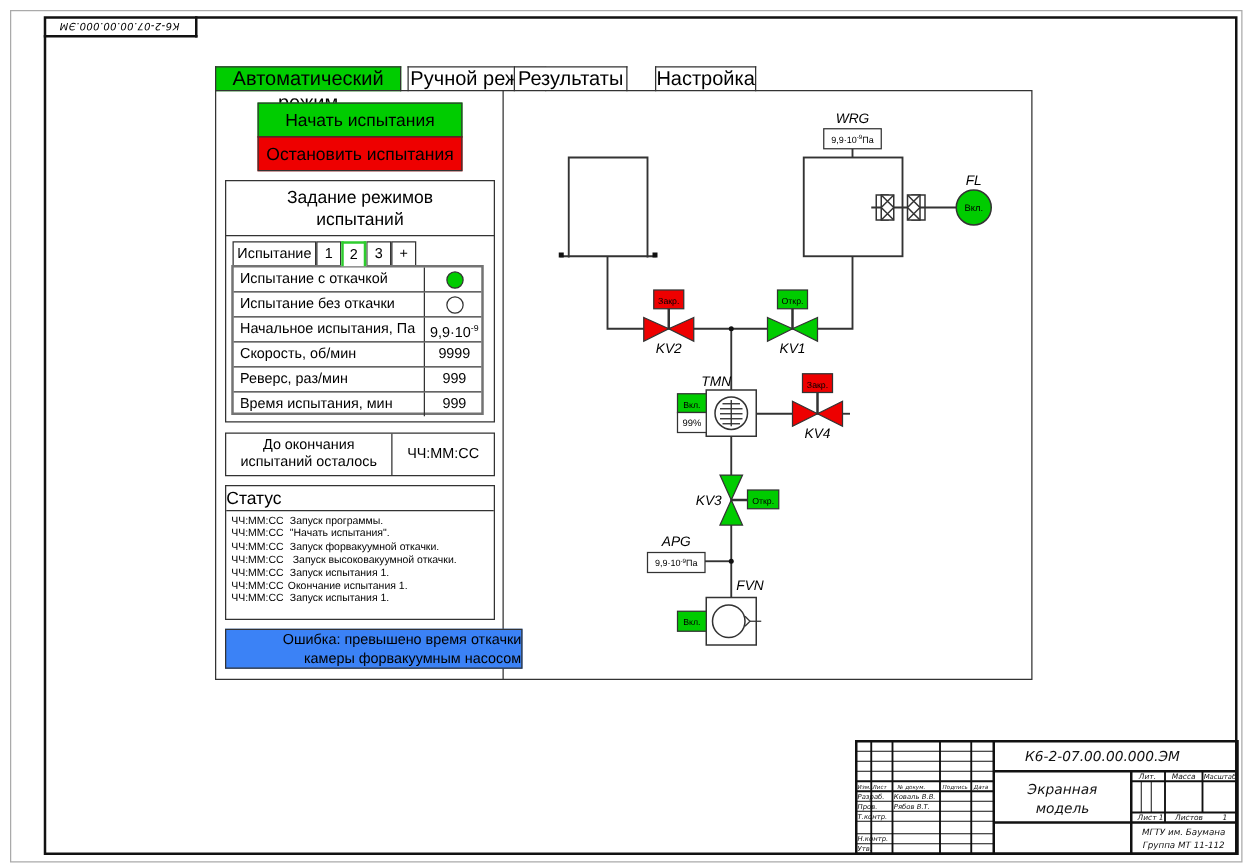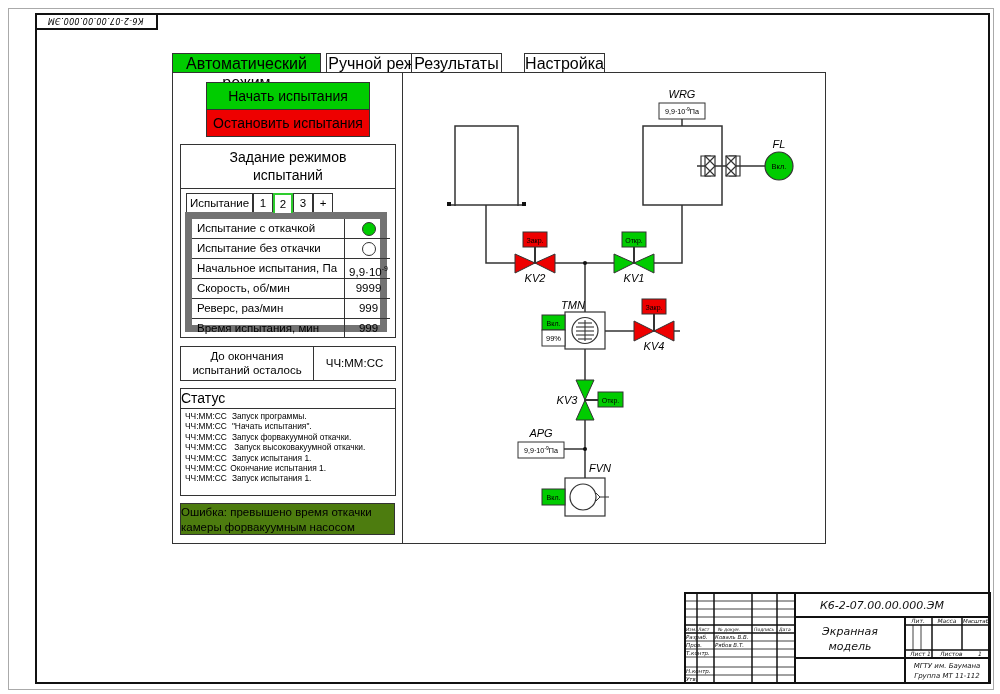--- a/index.html
+++ b/index.html
@@ -16,21 +16,21 @@
   .btn{left:206px;width:164px;height:28px;border:1px solid #333;font-size:14px;text-align:center;line-height:27px;}
   .btn.green{top:82px;background:#00cc00;}
   .btn.red{top:109px;background:#ee0000;}
   .box{border:1px solid #333;background:#fff;}
   .hdr{text-align:center;font-size:14px;}
   .row{left:186px;width:199px;height:19.5px;border-bottom:1px solid #333;font-size:11.5px;}
   .row .lbl{position:absolute;left:5px;top:0;line-height:19px;}
   .row .val{position:absolute;left:152px;top:0;width:47px;height:19px;border-left:1px solid #333;text-align:center;line-height:19px;}
   .ttab{top:193px;height:20px;border:1px solid #333;font-size:11.5px;text-align:center;line-height:19px;}
   .log{font-size:8.4px;line-height:10.4px;}
-  .err{left:180px;top:503px;width:215px;height:32px;background:#4d7c0f;border:1px solid #333;font-size:11.5px;text-align:left;line-height:15px;padding-top:1px;}
+  .err{left:180px;top:503px;width:238px;height:32px;background:#3b82f6;border:1px solid #333;font-size:11.5px;text-align:right;line-height:15px;padding-top:1px;}
   svg text{font-family:"Liberation Sans",sans-serif;}
   .tb-text{font-family:"DejaVu Sans",sans-serif;font-style:italic;}
 </style>
 </head>
 <body>
 
 <div class="abs sheet"></div>
 <div class="abs frame"></div>
 <div class="abs stamp">
     <span>К6-2-07.00.00.000.ЭМ</span>
@@ -54,21 +54,21 @@
     <div>испытаний</div>
   </div>
 </div>
 
 <div class="abs ttab" style="left:186px;width:67px;">Испытание</div>
 <div class="abs ttab" style="left:253px;width:20px;">1</div>
 <div class="abs ttab" style="left:273px;width:20px;border:2px solid #2ecc2e;border-bottom:none;line-height:18px;background:#fff;z-index:2;">2</div>
 <div class="abs ttab" style="left:293px;width:20px;">3</div>
 <div class="abs ttab" style="left:313px;width:20px;">+</div>
 
-<div class="abs" style="left:185px;top:212px;width:202px;height:120px;border:7px solid #737373;">
+<div class="abs" style="left:185px;top:212px;width:202px;height:120px;border:2px solid #737373;">
   <div class="abs row" style="left:0;top:0;width:198px;">
     <span class="lbl">Испытание с откачкой</span>
     <span class="val"><span style="display:inline-block;width:12px;height:12px;border-radius:50%;background:#00cc00;border:1px solid #333;margin-top:3px;"></span></span>
   </div>
   <div class="abs row" style="left:0;top:20px;width:198px;">
     <span class="lbl">Испытание без откачки</span>
     <span class="val"><span style="display:inline-block;width:12px;height:12px;border-radius:50%;background:#fff;border:1px solid #333;margin-top:3px;"></span></span>
   </div>
   <div class="abs row" style="left:0;top:40px;width:198px;">
     <span class="lbl">Начальное испытания, Па</span>

